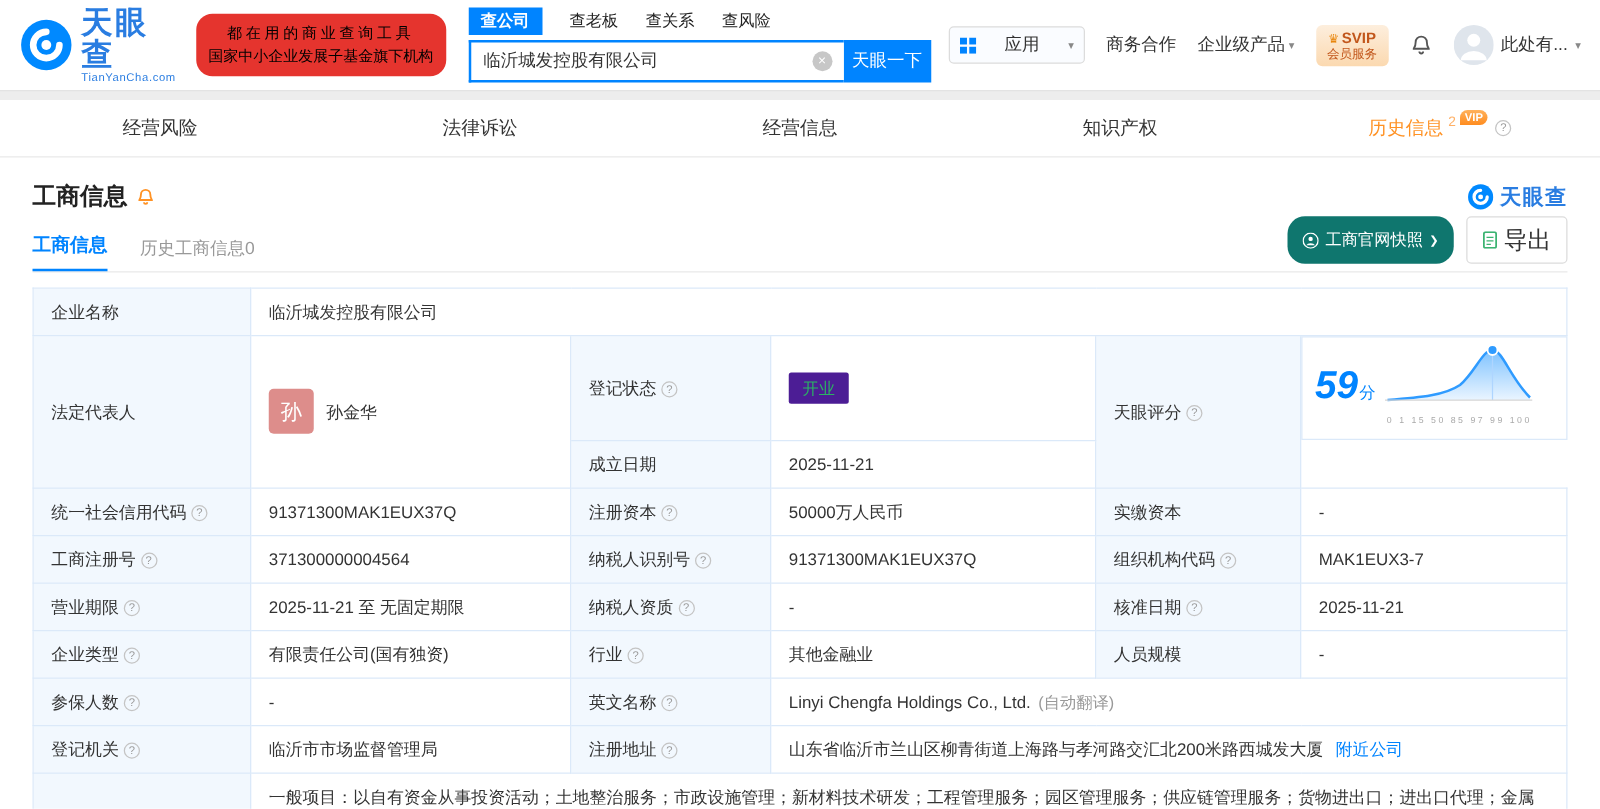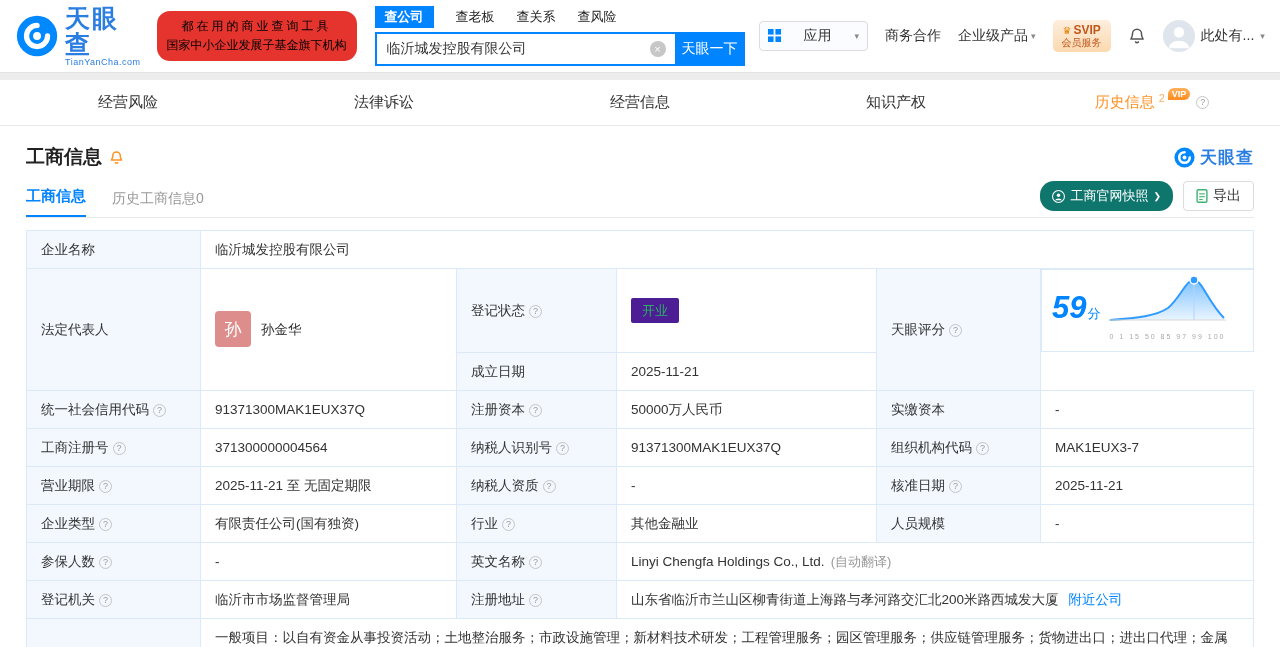--- a/index.html
+++ b/index.html
@@ -63,21 +63,21 @@
   .watermark .wm-txt{font-size:17px;font-weight:bold;color:#2a7de1;letter-spacing:1px;}
   .subtabs{display:flex;align-items:flex-end;border-bottom:1px solid #e9e9e9;margin-top:12px;height:36px;}
   .subtab{font-size:15px;margin-right:26px;padding-bottom:9px;cursor:pointer;}
   .subtab.active{color:#0084ff;font-weight:bold;border-bottom:2px solid #0084ff;}
   .subtab.muted{color:#999;font-size:14px;}
   .subtab-actions{margin-left:auto;display:flex;gap:10px;padding-bottom:6px;}
   .snapshot-btn{display:flex;align-items:center;gap:5px;background:#0f766e;color:#fff;
     font-size:13px;border:none;border-radius:14px;padding:5px 12px;cursor:pointer;}
   .snapshot-btn::after{content:"❯";font-size:9px;}
   .export-btn{display:flex;align-items:center;gap:5px;background:#fff;color:#333;
-    font-size:14px;border:1px solid #dcdcdc;border-radius:4px;padding:5px 12px;cursor:pointer;}
+    font-size:19px;border:1px solid #dcdcdc;border-radius:4px;padding:5px 12px;cursor:pointer;}
   
   table{width:100%;border-collapse:collapse;table-layout:fixed;margin-top:12px;font-size:13.5px;}
   td{border:1px solid #dbe9f9;padding:8px 14px;line-height:21px;color:#333;vertical-align:middle;
     word-break:break-all;}
   td.lbl{background:#f2f8fe;}
   .help{display:inline-block;width:13px;height:13px;line-height:11px;border:1px solid #c4c4c4;
     border-radius:50%;font-size:9px;color:#9b9b9b;text-align:center;margin-left:4px;cursor:pointer;
     vertical-align:1px;}
   .help::after{content:"?";}
   .rep-cell{display:flex;align-items:center;gap:10px;}

